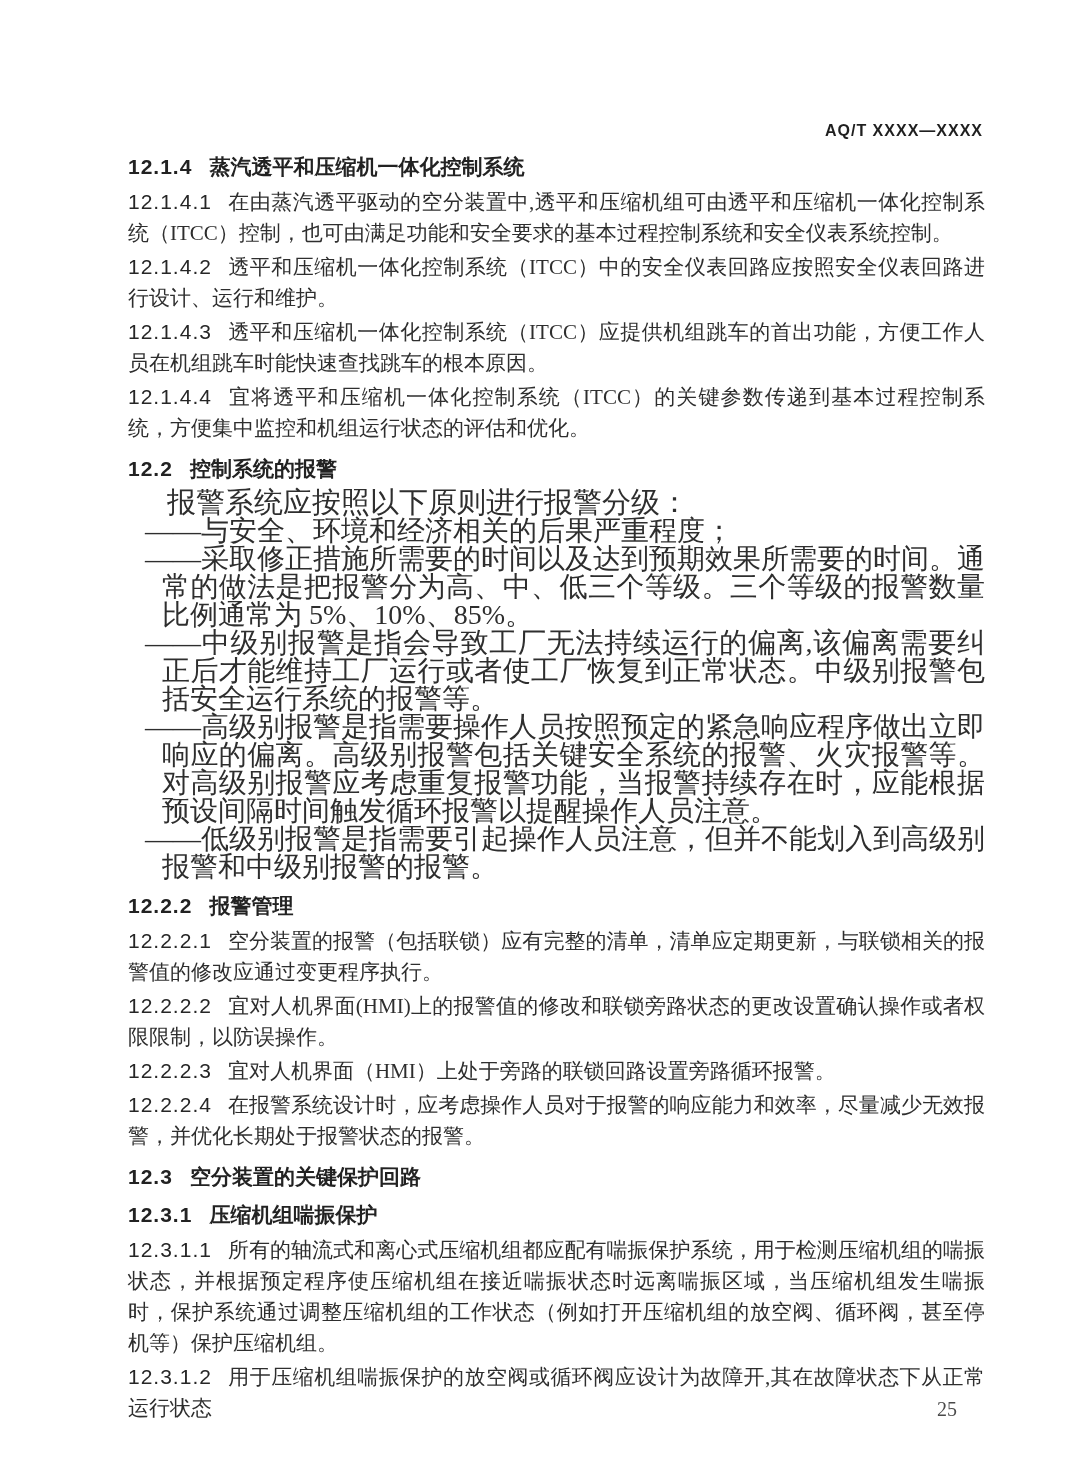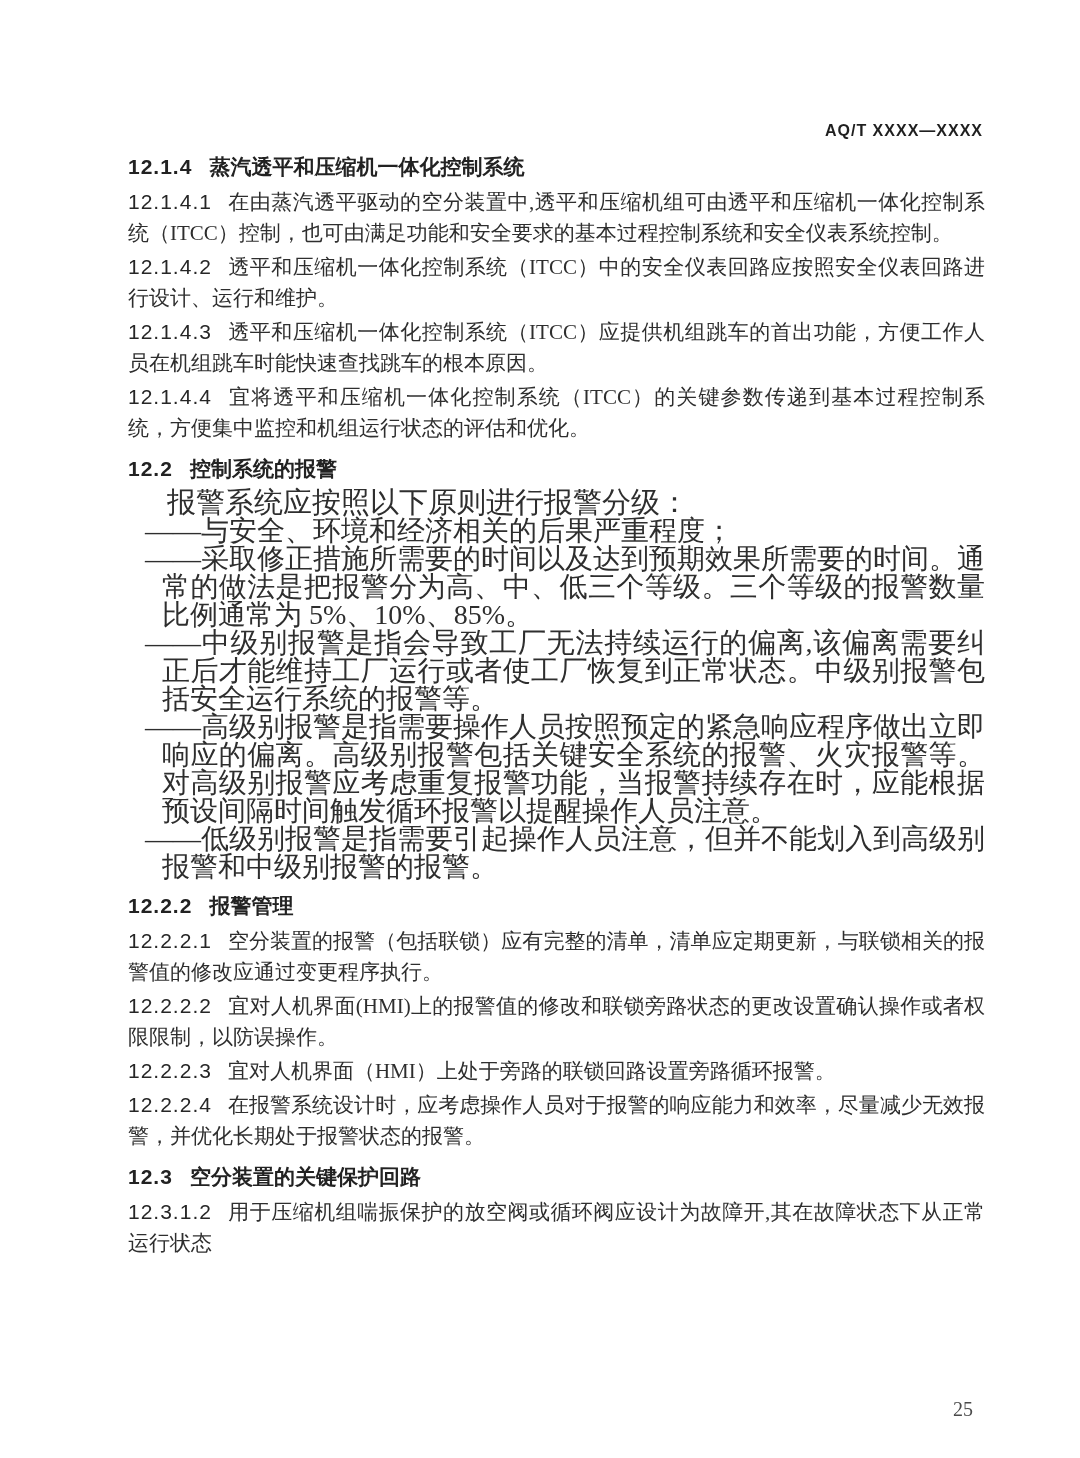--- a/index.html
+++ b/index.html
@@ -74,21 +74,21 @@
     font-size: 28px;
     line-height: 28px;
     padding-left: 34px;
     text-indent: -17px;
     text-align: justify;
   }
   
   .page-footer {
     position: absolute;
     top: 1398px;
-    left: 144px;
+    left: 128px;
     width: 857px;
     text-align: right;
     padding-right: 28px;
     box-sizing: border-box;
     font-size: 20px;
     color: #4a4a4a;
   }
 </style>
 </head>
 <body>
@@ -108,17 +108,19 @@
       <div class="dash">——采取修正措施所需要的时间以及达到预期效果所需要的时间。通常的做法是把报警分为高、中、低三个等级。三个等级的报警数量比例通常为 5%、10%、85%。</div>
       <div class="dash">——中级别报警是指会导致工厂无法持续运行的偏离,该偏离需要纠正后才能维持工厂运行或者使工厂恢复到正常状态。中级别报警包括安全运行系统的报警等。</div>
       <div class="dash">——高级别报警是指需要操作人员按照预定的紧急响应程序做出立即响应的偏离。高级别报警包括关键安全系统的报警、火灾报警等。对高级别报警应考虑重复报警功能，当报警持续存在时，应能根据预设间隔时间触发循环报警以提醒操作人员注意。</div>
       <div class="dash">——低级别报警是指需要引起操作人员注意，但并不能划入到高级别报警和中级别报警的报警。</div>
       <div class="heading"><span class="num">12.2.2</span>报警管理</div>
       <div class="clause"><span class="num">12.2.2.1</span>空分装置的报警（包括联锁）应有完整的清单，清单应定期更新，与联锁相关的报警值的修改应通过变更程序执行。</div>
       <div class="clause"><span class="num">12.2.2.2</span>宜对人机界面(HMI)上的报警值的修改和联锁旁路状态的更改设置确认操作或者权限限制，以防误操作。</div>
       <div class="clause"><span class="num">12.2.2.3</span>宜对人机界面（HMI）上处于旁路的联锁回路设置旁路循环报警。</div>
       <div class="clause"><span class="num">12.2.2.4</span>在报警系统设计时，应考虑操作人员对于报警的响应能力和效率，尽量减少无效报警，并优化长期处于报警状态的报警。</div>
       <div class="heading"><span class="num">12.3</span>空分装置的关键保护回路</div>
+      <div class="heading"><span class="num">12.3.1</span>压缩机组喘振保护</div>
+      <div class="clause"><span class="num">12.3.1.1</span>所有的轴流式和离心式压缩机组都应配有喘振保护系统，用于检测压缩机组的喘振状态，并根据预定程序使压缩机组在接近喘振状态时远离喘振区域，当压缩机组发生喘振时，保护系统通过调整压缩机组的工作状态（例如打开压缩机组的放空阀、循环阀，甚至停机等）保护压缩机组。</div>
       <div class="clause"><span class="num">12.3.1.2</span>用于压缩机组喘振保护的放空阀或循环阀应设计为故障开,其在故障状态下从正常运行状态</div>
     </div>
 </div>
 
 <div class="page-footer">25</div>
 
 </body></html>

